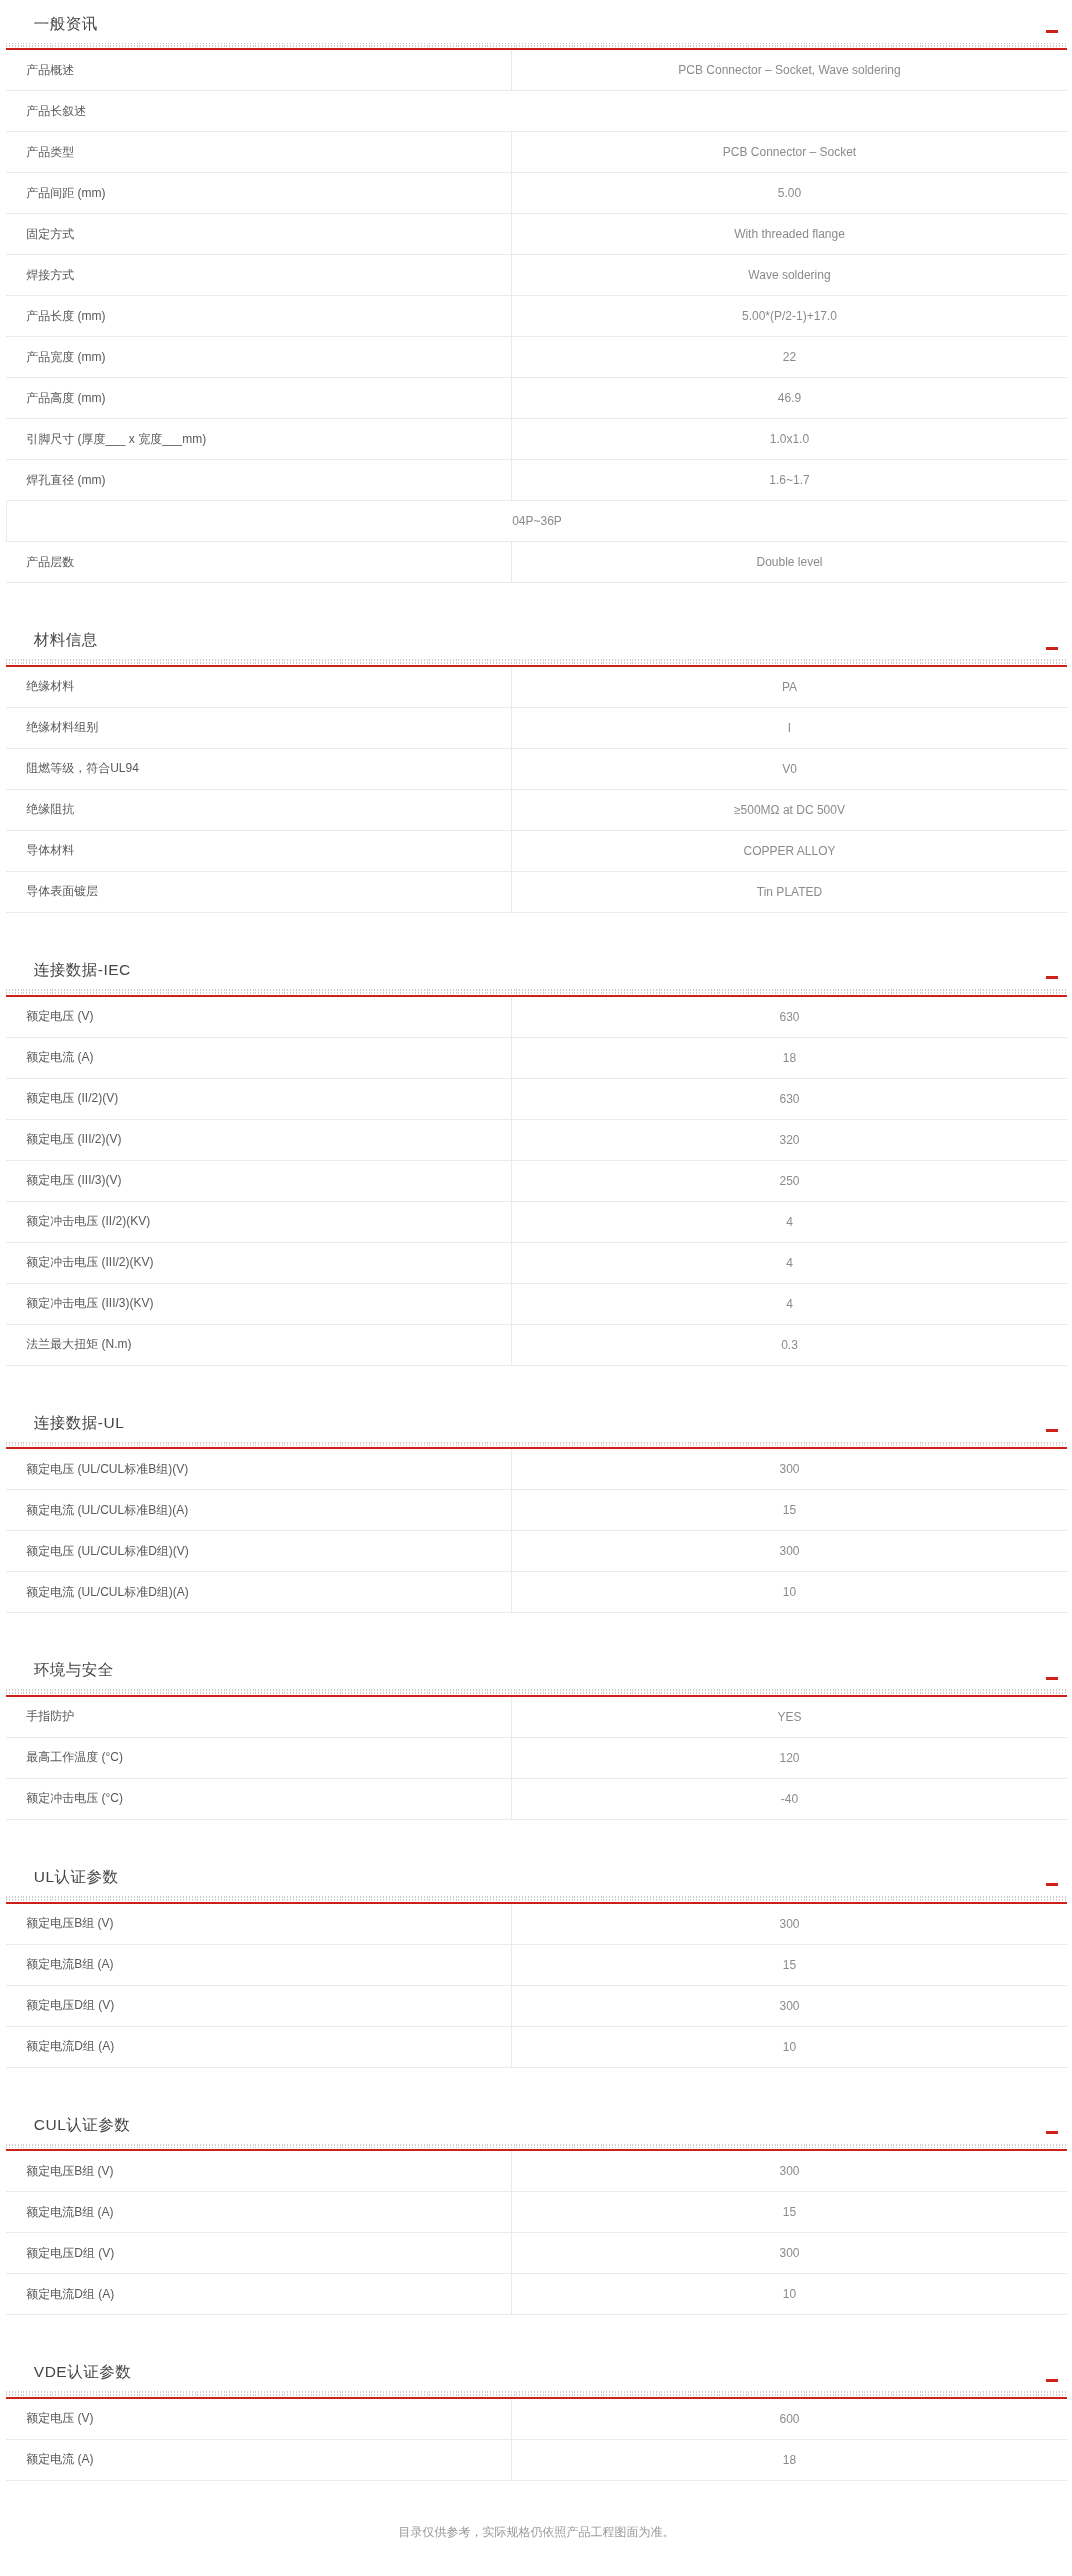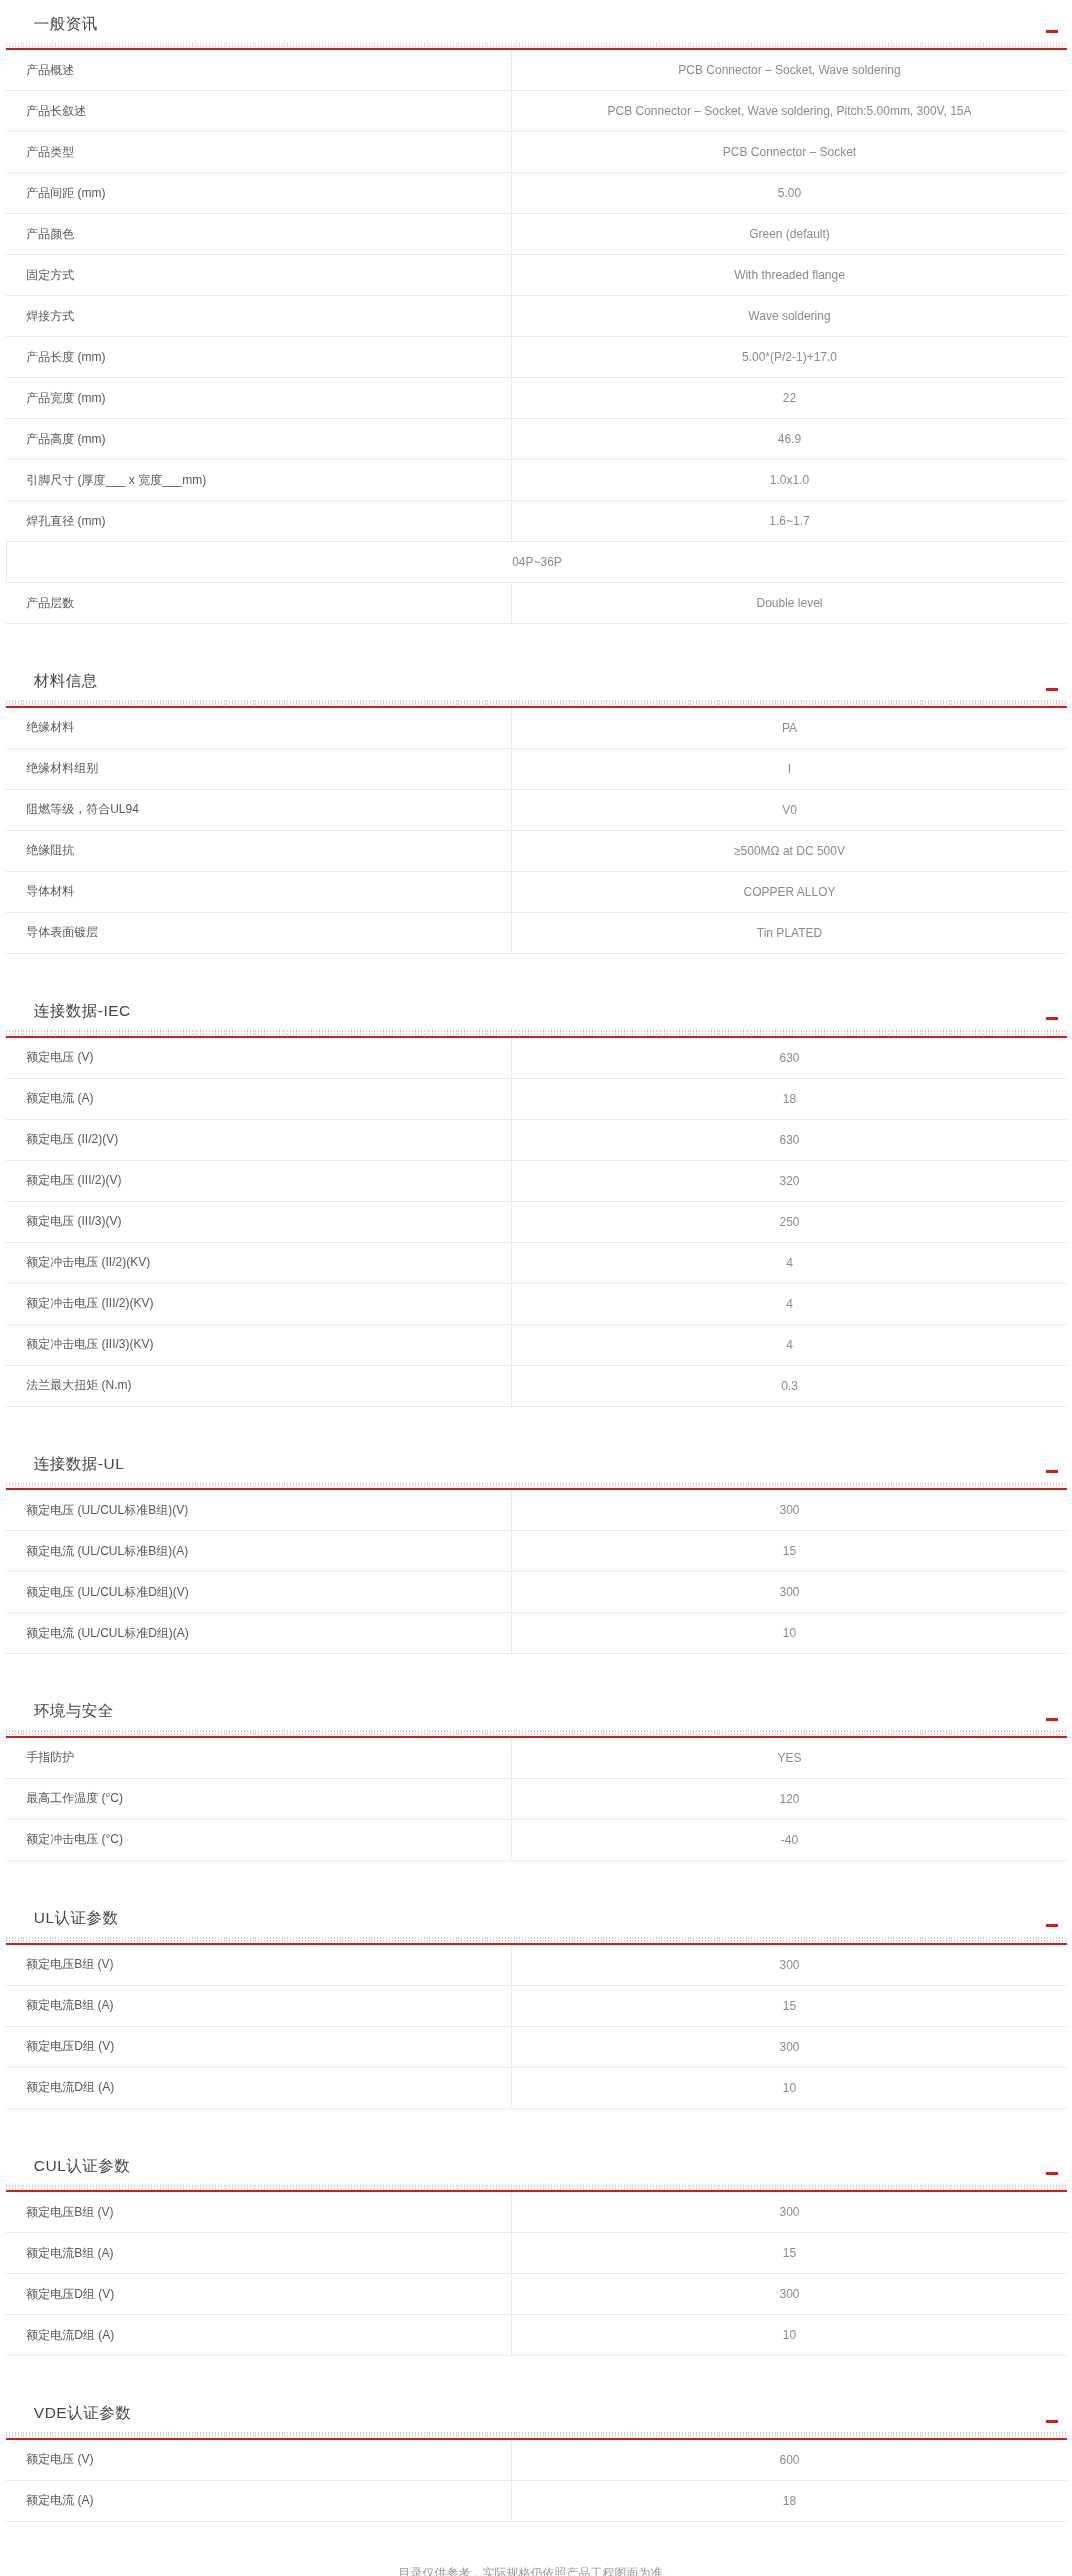--- a/index.html
+++ b/index.html
@@ -81,37 +81,32 @@
     <div class="sep-dotted"></div>
     <div class="sep-red"></div>
     <div class="spec-table">
   <div class="row">
     <div class="cell-label">产品概述</div>
     <div class="cell-value">PCB Connector – Socket, Wave soldering</div>
   </div>
 
   <div class="row">
     <div class="cell-label">产品长叙述</div>
-    <div class="cell-value">PCB Connector – Socket, Wave soldering, Pitch:5.00mm, 300V, 15A</div>
   </div>
 
   <div class="row">
     <div class="cell-label">产品类型</div>
     <div class="cell-value">PCB Connector – Socket</div>
   </div>
 
   <div class="row">
     <div class="cell-label">产品间距 (mm)</div>
     <div class="cell-value">5.00</div>
   </div>
 
-  <div class="row">
-    <div class="cell-label">产品颜色</div>
-    <div class="cell-value">Green (default)</div>
-  </div>
 
   <div class="row">
     <div class="cell-label">固定方式</div>
     <div class="cell-value">With threaded flange</div>
   </div>
 
   <div class="row">
     <div class="cell-label">焊接方式</div>
     <div class="cell-value">Wave soldering</div>
   </div>

